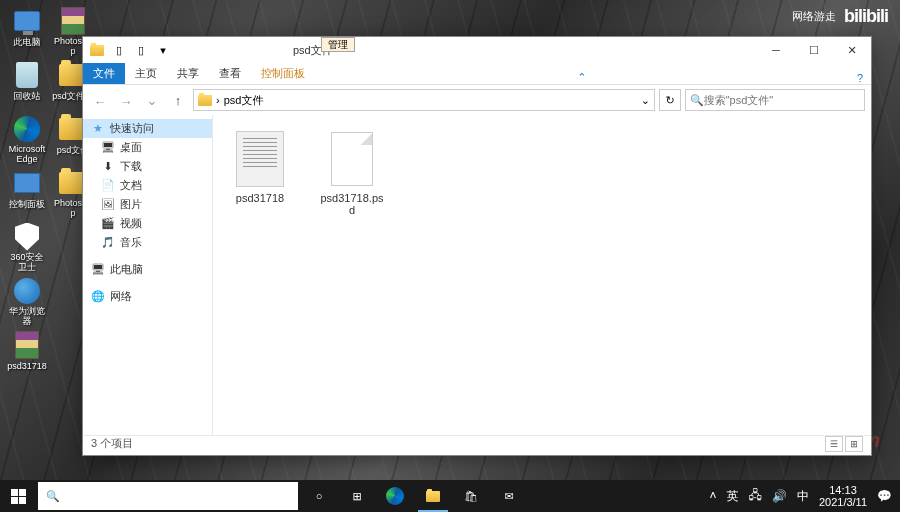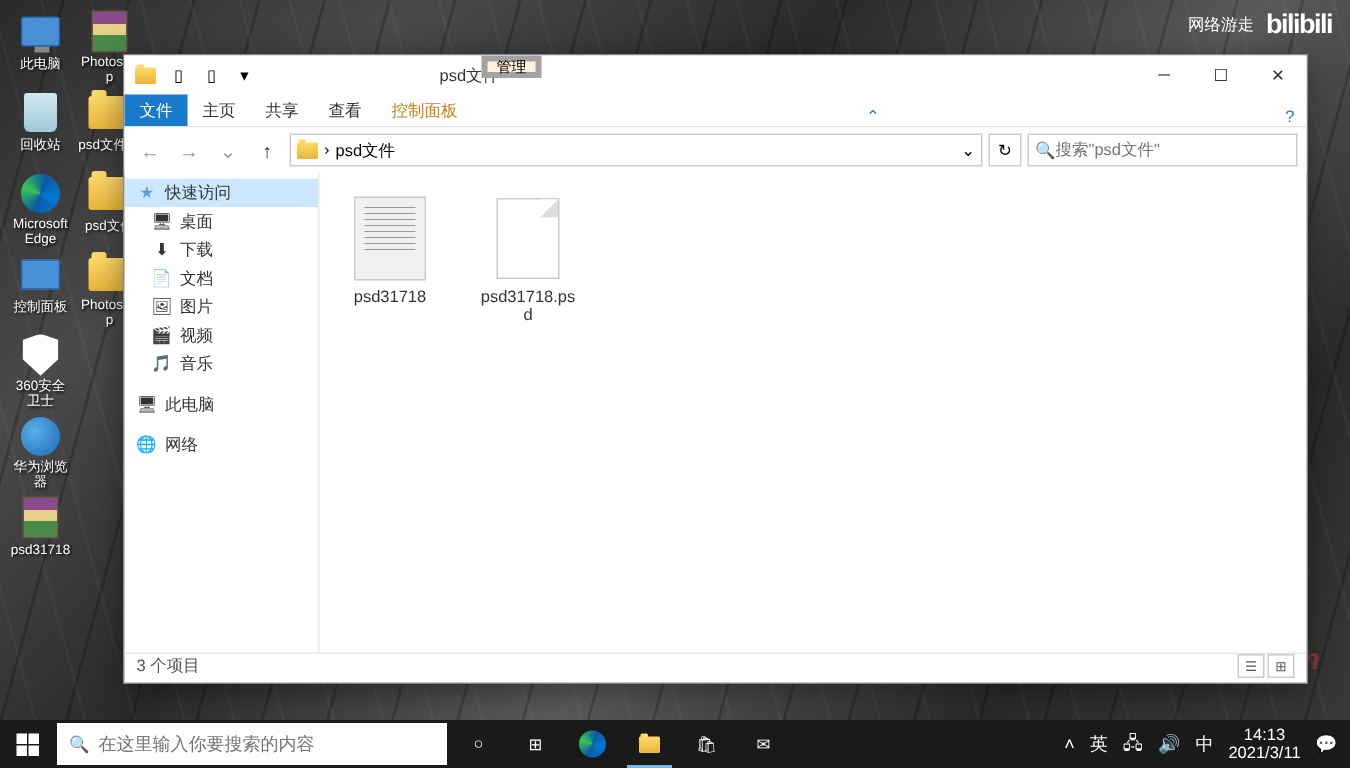--- a/index.html
+++ b/index.html
@@ -25,21 +25,21 @@
 .globe-ico{width:26px;height:26px;border-radius:50%;background:radial-gradient(circle at 35% 35%,#5ab0e8,#1a6ab8)}
 .cp-ico{width:26px;height:20px;background:#4a90d9;border:1px solid #2a6aa9}
 
 .explorer{position:absolute;top:36px;left:82px;width:790px;height:420px;background:#fff;border:1px solid #888;box-shadow:0 4px 20px rgba(0,0,0,0.4);display:flex;flex-direction:column}
 .titlebar{height:26px;background:#fff;display:flex;align-items:center;padding-left:4px}
 .qat{display:flex;gap:2px;align-items:center}
 .qat-ico{width:20px;height:20px;display:flex;align-items:center;justify-content:center}
 .fico{width:14px;height:11px;background:linear-gradient(#ffd968,#e8b53a);border-radius:1px;position:relative}
 .fico::before{content:"";position:absolute;top:-2px;left:1px;width:5px;height:3px;background:#ffd968;border-radius:1px 1px 0 0}
 .tb-title{margin-left:120px;font-size:11px;color:#333}
-.tb-mgmt{position:absolute;left:238px;top:0;height:15px;padding:0 6px;background:#fff0d8;border:4px solid #a3a3a3;font-size:10px;display:flex;align-items:center}
+.tb-mgmt{position:absolute;left:238px;top:0;height:15px;padding:0 6px;background:#fff0d8;border:1px solid #a3a3a3;font-size:10px;display:flex;align-items:center}
 .winbtns{margin-left:auto;display:flex}
 .winbtn{width:38px;height:26px;display:flex;align-items:center;justify-content:center;color:#333}
 .ribbon{height:22px;background:#fff;display:flex;align-items:flex-end;border-bottom:1px solid #e0e0e0}
 .rtab{padding:3px 10px;font-size:11px;color:#333;cursor:pointer}
 .rtab.file{background:#1979ca;color:#fff}
 .rtab.ctx{color:#ca8019}
 .rcollapse{margin-left:auto;margin-right:8px;color:#1979ca}
 .addrbar{height:30px;display:flex;align-items:center;padding:3px 6px;gap:4px;background:#fff}
 .navbtn{width:22px;height:22px;display:flex;align-items:center;justify-content:center;color:#999;font-size:13px}
 .navbtn.active{color:#333}
@@ -277,21 +277,20 @@
   <div class="start">
       <div class="winlogo">
         <span></span>
         <span></span>
         <span></span>
         <span></span>
       </div>
     </div>
   <div class="tsearch">
     <span>🔍</span>
-    <input placeholder="在这里输入你要搜索的内容" style="">
   </div>
   <div class="tbtns">
     <div class="tbtn">○</div>
     <div class="tbtn">⊞</div>
     <div class="tbtn">
         <span class="edge-ico" style="width:18px;height:18px"></span>
       </div>
     <div class="tbtn active">
         <span class="fico"></span>
       </div>

